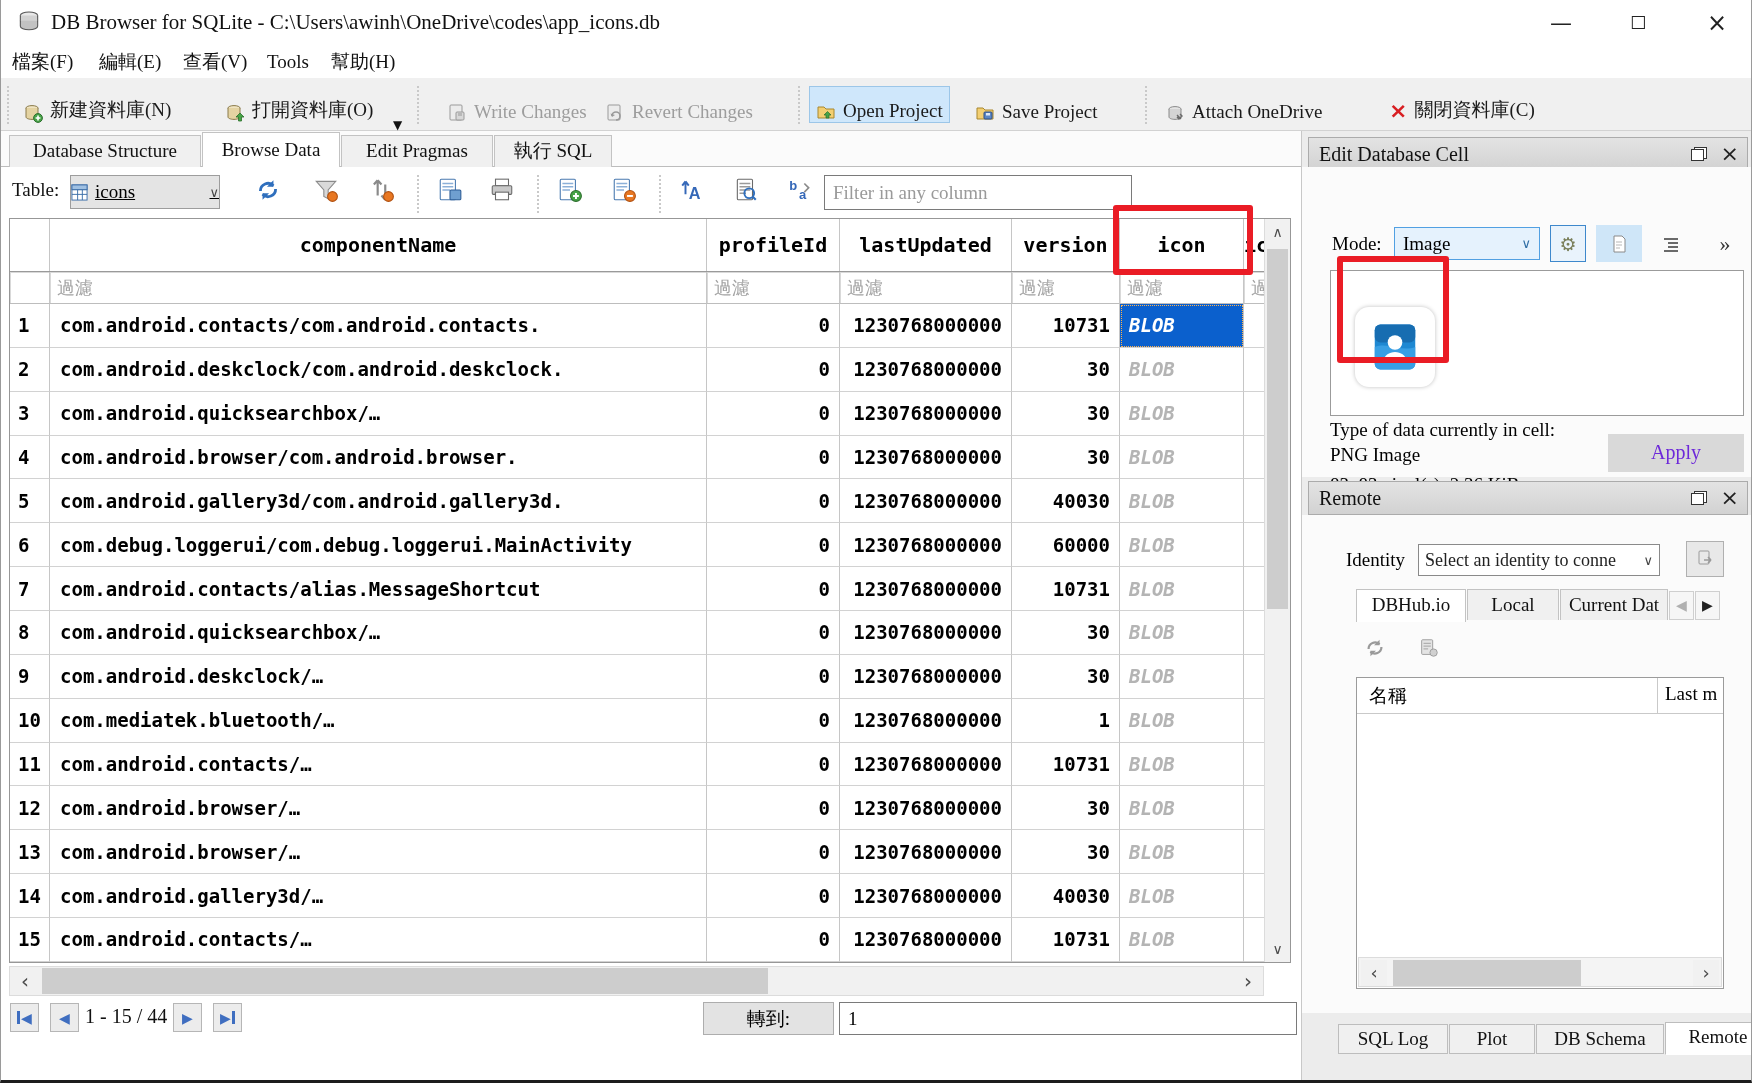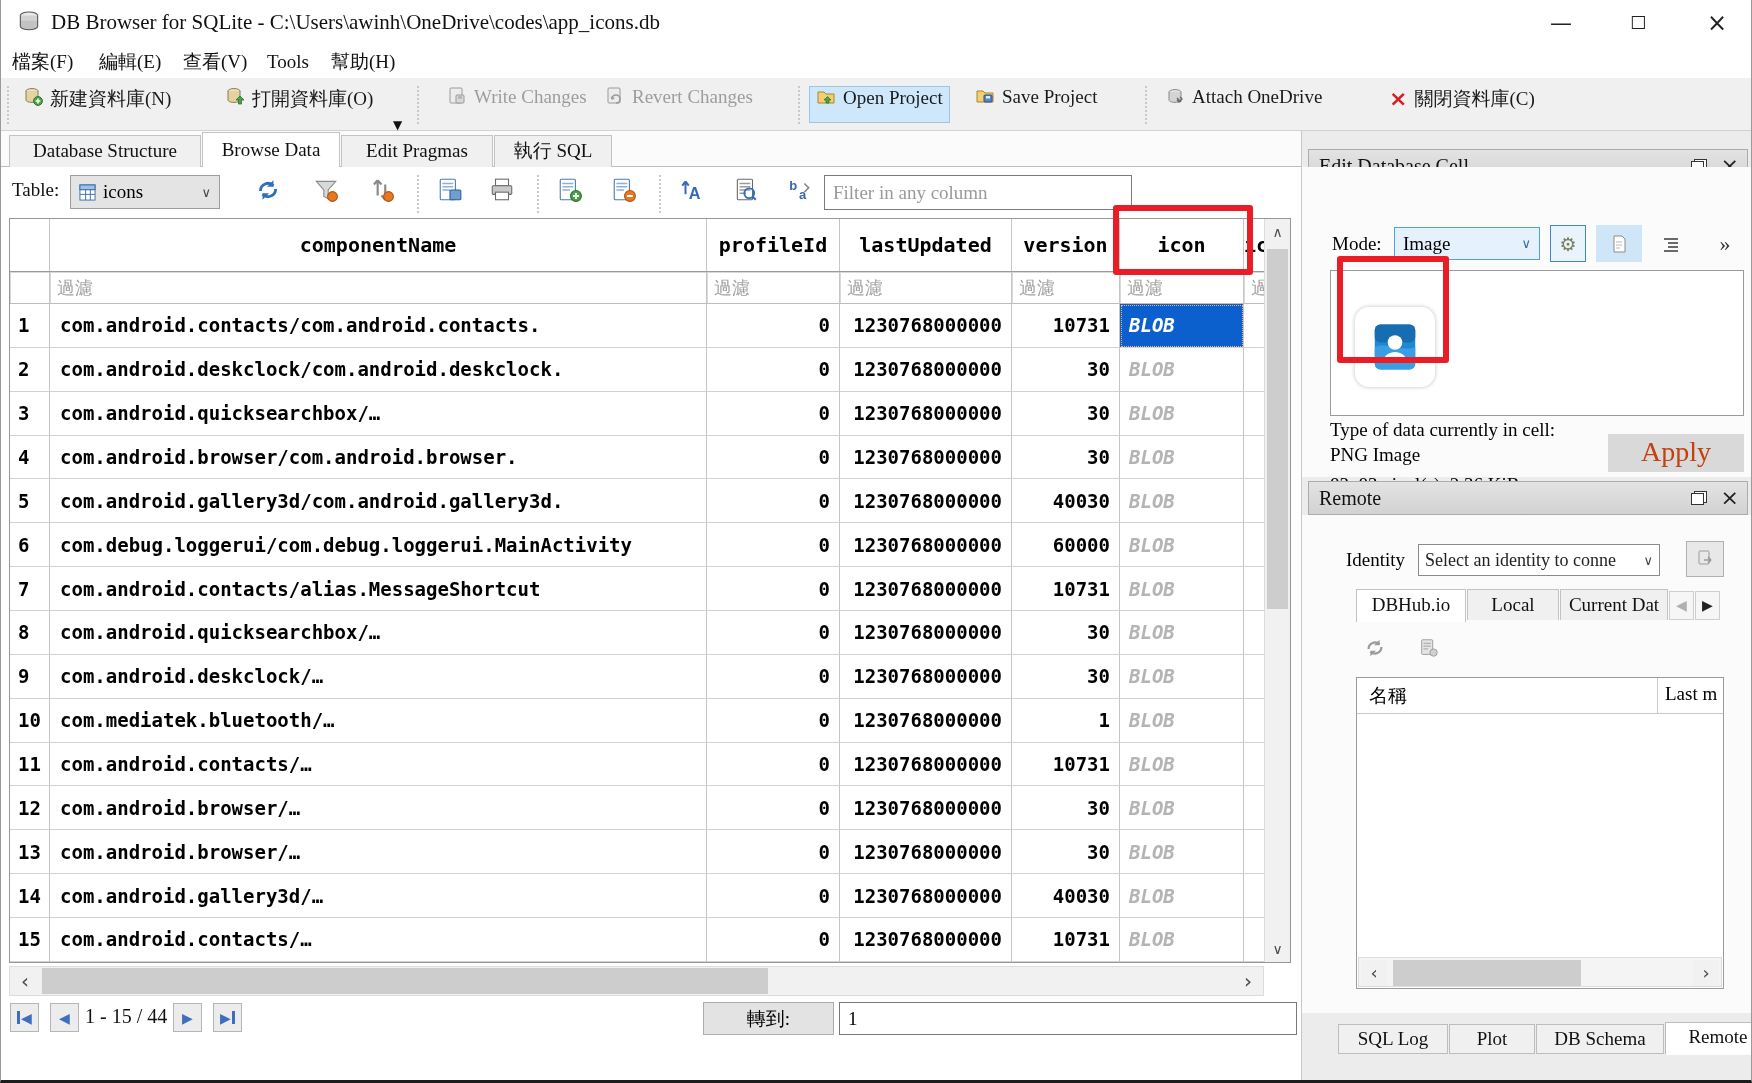--- a/index.html
+++ b/index.html
@@ -16,42 +16,42 @@
   #title-text { left:50px; top:10px; font-size:21px; color:#111; }
   .wctl { top:8px; width:46px; height:30px; text-align:center; font-size:22px; color:#222;
           line-height:30px; font-family:"DejaVu Sans", sans-serif; cursor:default; }
 
   
   #menubar { left:0; top:46px; width:1752px; height:32px; background:#fff; }
   .menu-item { position:absolute; top:3px; height:26px; line-height:26px; font-size:19px; color:#111; padding:0 6px; }
 
   
   #toolbar { left:0; top:78px; width:1752px; height:53px; background:#f0f0f0; border-bottom:1px solid #d2d2d2; }
-  .tbtn { position:absolute; top:8px; height:37px; display:flex; align-items:flex-start; gap:7px;
+  .tbtn { position:absolute; top:8px; height:37px; display:flex; align-items:flex-end; gap:7px;
           font-size:19px; color:#1a1a1a; padding:0 6px; }
   .tbtn.disabled { color:#9d9d9d; }
   .tbtn.hl { background:#cfe7fb; border:1px solid #9cc6e8; }
   .tsep { position:absolute; top:8px; width:5px; height:38px;
           background:repeating-linear-gradient(to bottom,#c9c9c9 0 2px,transparent 2px 4px);
           background-size:2px 100%; background-repeat:no-repeat; background-position:center; }
   .icon16 { width:20px; height:20px; display:inline-block; flex:0 0 auto; }
   .redx { color:#d81e22; font-weight:bold; font-size:22px; font-family:"DejaVu Sans", sans-serif; }
   .dd-arrow { position:absolute; font-size:12px; color:#111; font-family:"DejaVu Sans", sans-serif; }
 
   
   #tabstrip { left:0; top:131px; width:1300px; height:36px; background:#fbfbfb; border-bottom:1px solid #bdbdbd; }
   .mtab { position:absolute; top:4px; height:32px; line-height:30px; text-align:center; font-size:19px;
           color:#111; background:#f0f0f0; border:1px solid #c3c3c3; border-bottom:none; }
   .mtab.active { background:#fff; top:1px; height:35px; line-height:34px; z-index:2; }
 
   
   #controls { left:0; top:167px; width:1300px; height:51px; background:#fff; }
   #table-label { left:11px; top:12px; font-size:19px; color:#111; }
   #table-combo { left:69px; top:8px; width:150px; height:34px; background:#e4e4e4; border:1px solid #9d9d9d;
-                 display:flex; align-items:center; gap:7px; padding:0 8px; font-size:19px; }
+                 display:flex; align-items:center; gap:7px; padding:0 0; font-size:19px;text-decoration:underline; }
   .combo-arrow { margin-left:auto; font-size:13px; color:#444; font-family:"DejaVu Sans", sans-serif; }
   .ctool { position:absolute; top:10px; width:26px; height:26px; }
   .ctool svg { width:100%; height:100%; }
   #filter-input { left:823px; top:8px; width:308px; height:35px; border:1px solid #7a7a7a; font-size:19px;
                   font-family:"Liberation Serif", serif; padding:0 8px; color:#333; }
   #filter-input::placeholder { color:#9a9a9a; }
 
   
   #grid { left:8px; top:218px; width:1282px; height:745px; border:1px solid #979797; background:#fff; }
   #grid-inner { position:absolute; left:0; top:0; right:26px; bottom:0; display:flex; flex-direction:column; }
@@ -119,22 +119,22 @@
   .pbtn { position:absolute; top:58px; height:37px; display:flex; align-items:center; justify-content:center; }
   #btn-import { left:248px; width:36px; background:#e9f3fc; border:1px solid #3e88cc; }
   #btn-doc { left:294px; width:46px; background:#cfe6f8; }
   #btn-list { left:354px; width:30px; }
   #btn-more { left:408px; width:30px; font-size:22px; color:#333; }
   #preview-box { left:28px; top:103px; width:414px; height:146px; background:#fff; border:1px solid #9b9b9b; }
   #app-card { position:absolute; left:24px; top:36px; width:80px; height:80px; background:#fff; border-radius:14px;
               box-shadow:0 0 4px rgba(0,0,0,0.25); display:flex; align-items:center; justify-content:center; }
   #type-label { left:28px; top:252px; font-size:19px; }
   #type-value { left:28px; top:277px; font-size:19px; }
-  #apply-btn { left:306px; top:267px; width:136px; height:38px; background:#d9d9d9; color:#c2410c;
-               text-align:center; line-height:36px; font-size:28px; }
+  #apply-btn { left:306px; top:267px; width:136px; height:38px; background:#d9d9d9; color:#6d28d9;
+               text-align:center; line-height:36px; font-size:20px; }
   #size-info { left:28px; top:307px; font-size:19px; }
 
   
   #identity-label { left:44px; top:34px; font-size:19px; }
   #identity-combo { left:116px; top:29px; width:242px; height:32px; background:#fff; border:1px solid #8a8a8a;
                     display:flex; align-items:center; padding:0 6px; font-size:18px; color:#222; }
   #identity-btn { left:384px; top:26px; width:38px; height:36px; background:#e8e8e8; border:1px solid #b0b0b0;
                   display:flex; align-items:center; justify-content:center; }
   .rtab { position:absolute; top:74px; height:31px; line-height:29px; text-align:center; font-size:19px;
           background:#f0f0f0; border:1px solid #c3c3c3; border-bottom:none; color:#111; overflow:hidden; white-space:nowrap; }
@@ -589,21 +589,21 @@
     <div class="navbtn" style="left:212px;">
         <span>▶</span>
         <span class="navbar-bar"></span>
       </div>
     <div class="abs" id="goto-btn">轉到:</div>
     <input class="abs" id="goto-input" value="1" style="">
   </div>
 
   <div class="abs" id="dock">
 
-    <div class="panel-title" style="top:18px;">
+    <div class="panel-title" style="top:6px;">
       <span>Edit Database Cell</span>
       <span class="pt-icons">
         <span class="undock-ic"></span>
         <span class="close-ic">×</span>
       </span>
     </div>
     <div class="panel-body" style="top:36px; height:310px;">
       <span class="abs" id="mode-label">Mode:</span>
       <div class="abs" id="mode-combo">
         <span>Image</span>

